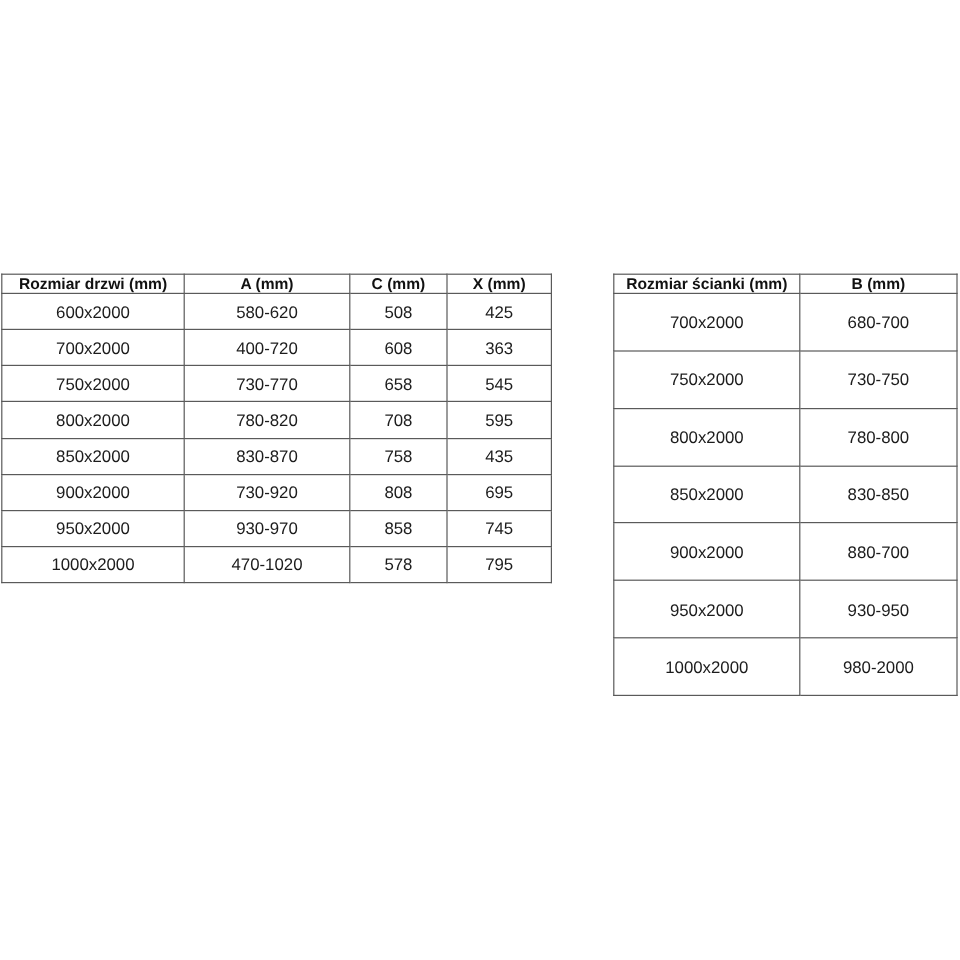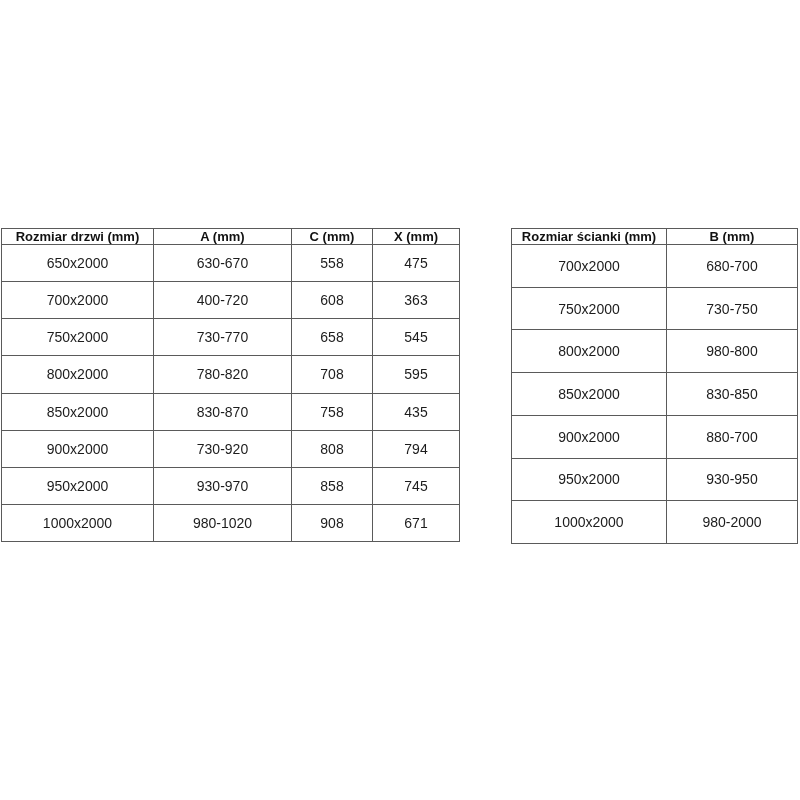--- a/index.html
+++ b/index.html
@@ -32,27 +32,27 @@
     color: #111111;
   }
   table.spec td {
     font: 400 14px "Liberation Sans", sans-serif;
     color: #1c1c1c;
   }
   #doors-table {
     left: 1px;
     top: 228px;
     width: 458px;
-    height: 314px;
+    height: 258px;
   }
   #wall-table {
     left: 511px;
     top: 228px;
     width: 286px;
-    height: 316px;
+    height: 352px;
     padding-left: 10px;
   }
 </style>
 </head>
 <body>
 
 <div class="canvas">
 
   <table class="spec" id="doors-table">
     <colgroup>
@@ -64,24 +64,24 @@
     <thead>
       <tr>
         <th>Rozmiar drzwi (mm)</th>
         <th>A (mm)</th>
         <th>C (mm)</th>
         <th>X (mm)</th>
       </tr>
     </thead>
     <tbody>
       <tr>
-        <td>650x2000</td>
-        <td>630-670</td>
-        <td>558</td>
-        <td>475</td>
+        <td>600x2000</td>
+        <td>580-620</td>
+        <td>508</td>
+        <td>425</td>
       </tr>
       <tr>
         <td>700x2000</td>
         <td>400-720</td>
         <td>608</td>
         <td>363</td>
       </tr>
       <tr>
         <td>750x2000</td>
         <td>730-770</td>
@@ -97,33 +97,33 @@
       <tr>
         <td>850x2000</td>
         <td>830-870</td>
         <td>758</td>
         <td>435</td>
       </tr>
       <tr>
         <td>900x2000</td>
         <td>730-920</td>
         <td>808</td>
-        <td>794</td>
+        <td>695</td>
       </tr>
       <tr>
         <td>950x2000</td>
         <td>930-970</td>
         <td>858</td>
         <td>745</td>
       </tr>
       <tr>
         <td>1000x2000</td>
-        <td>980-1020</td>
-        <td>908</td>
-        <td>671</td>
+        <td>470-1020</td>
+        <td>578</td>
+        <td>795</td>
       </tr>
     </tbody>
   </table>
 
   <table class="spec" id="wall-table">
     <colgroup>
       <col style="width:155px">
         <col style="width:131px">
     </colgroup>
     <thead>
@@ -136,21 +136,21 @@
       <tr>
         <td>700x2000</td>
         <td>680-700</td>
       </tr>
       <tr>
         <td>750x2000</td>
         <td>730-750</td>
       </tr>
       <tr>
         <td>800x2000</td>
-        <td>980-800</td>
+        <td>780-800</td>
       </tr>
       <tr>
         <td>850x2000</td>
         <td>830-850</td>
       </tr>
       <tr>
         <td>900x2000</td>
         <td>880-700</td>
       </tr>
       <tr>

